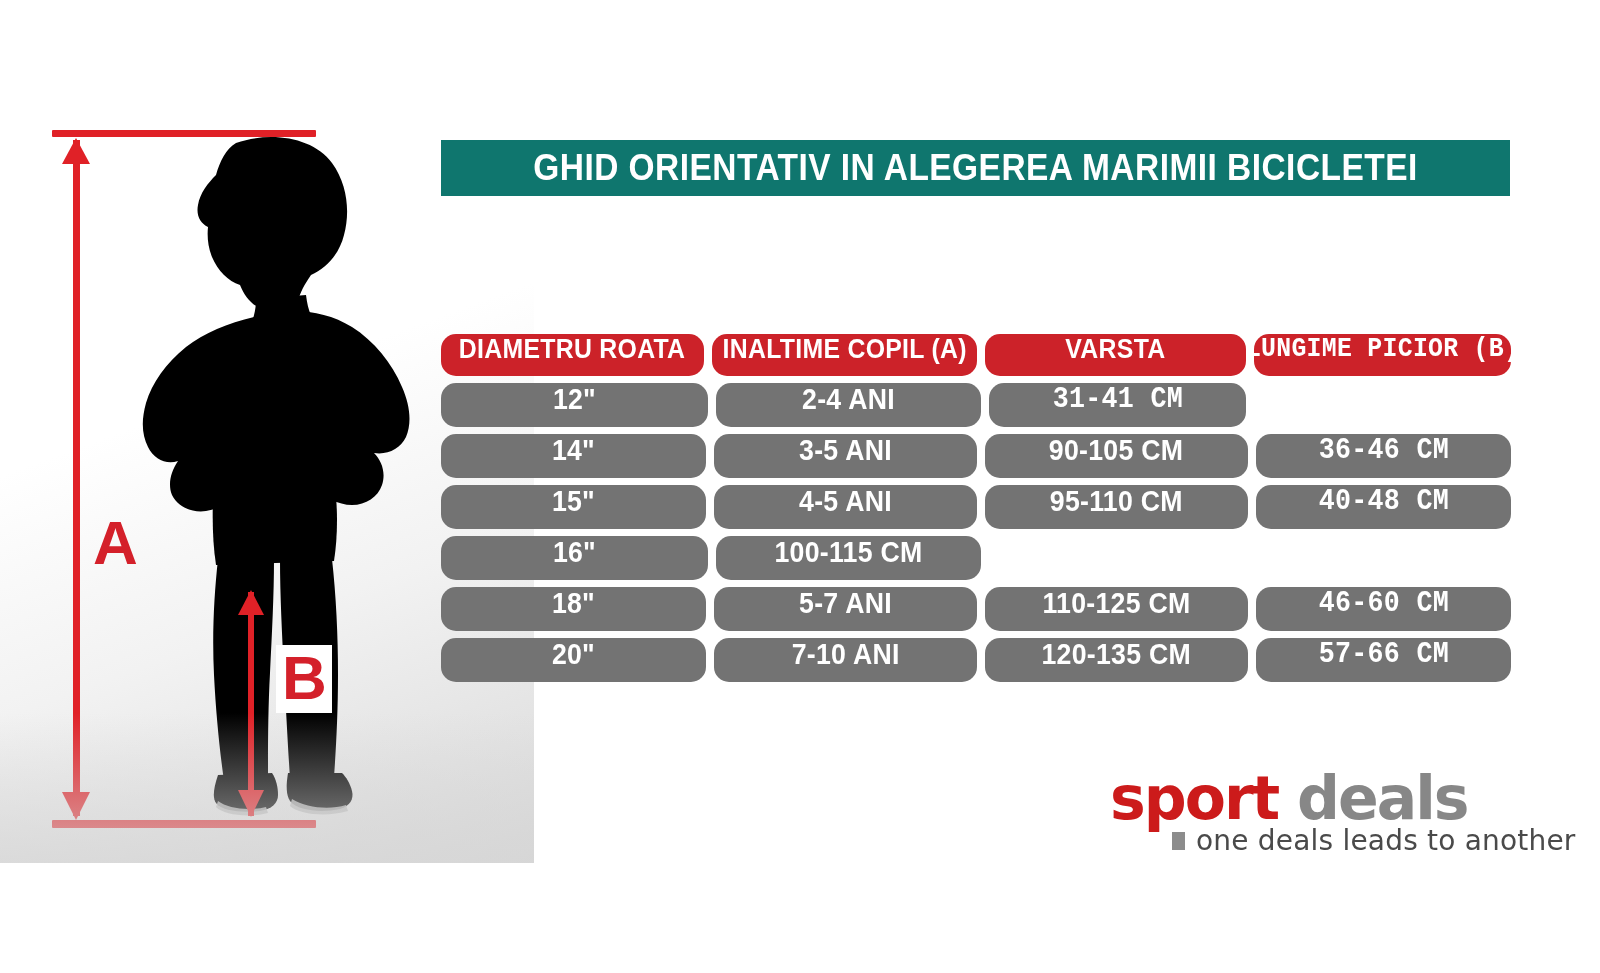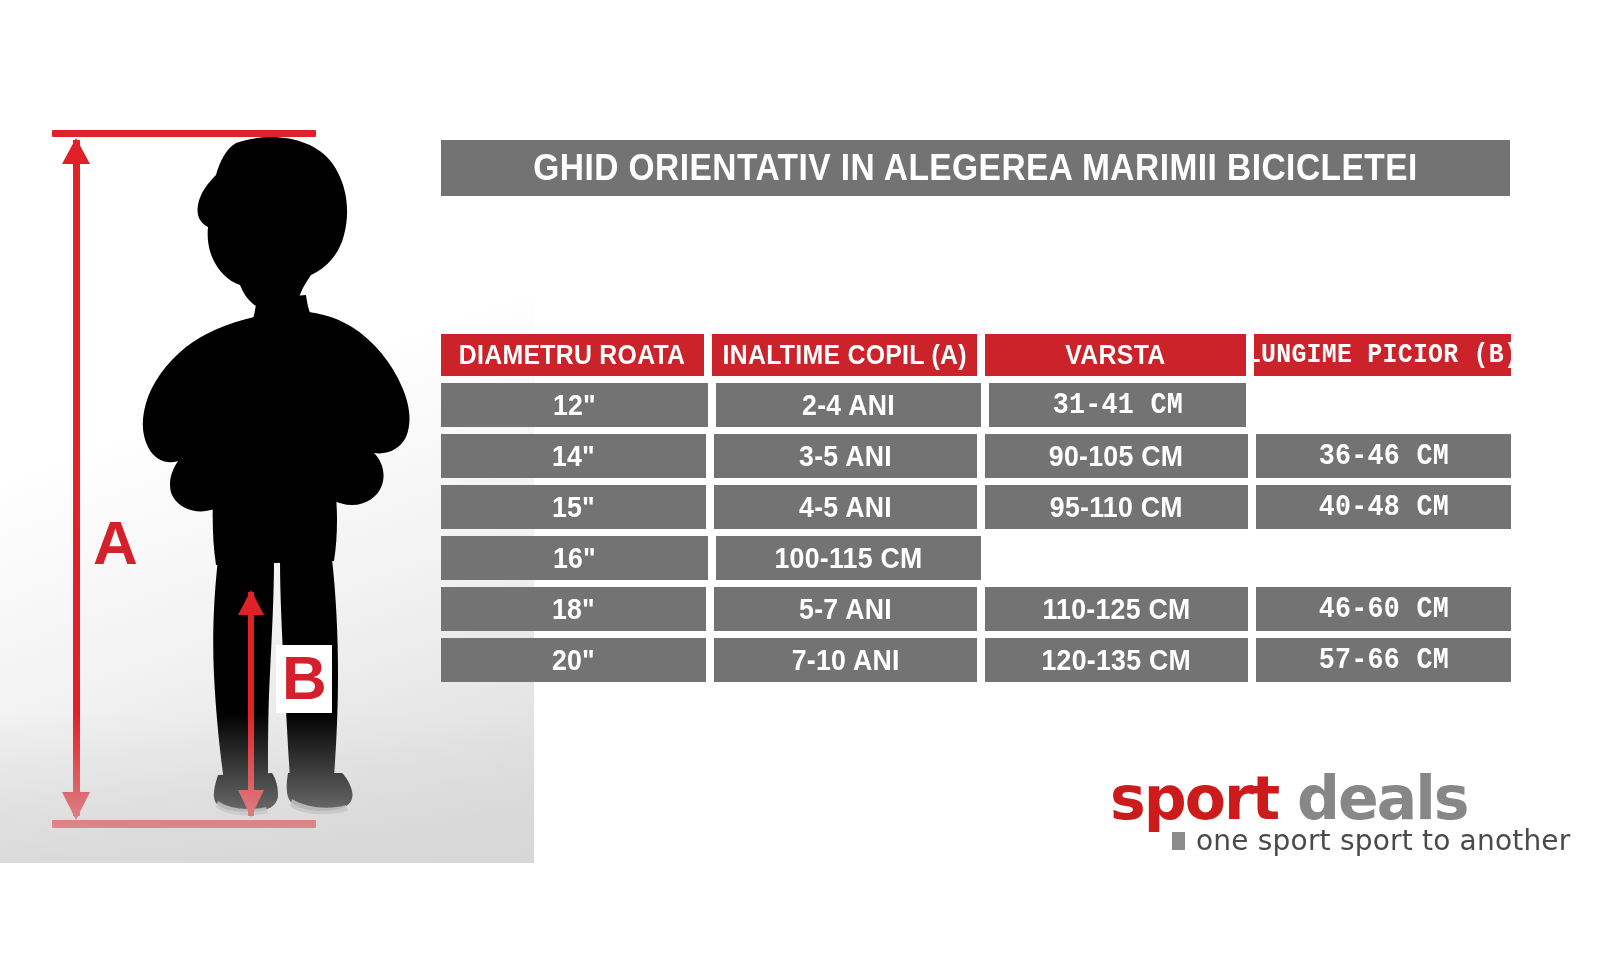--- a/index.html
+++ b/index.html
@@ -121,21 +121,21 @@
     padding: 2px 6px 4px 6px;
   }
 
   
   #title-banner {
     position: absolute;
     left: 441px;
     top: 140px;
     width: 1069px;
     height: 56px;
-    background: #737373;
+    background: #0f766e;
     display: flex;
     align-items: center;
     justify-content: center;
   }
   #title-text {
     color: #ffffff;
     font-family: "Liberation Sans Narrow", "Liberation Sans", sans-serif;
     font-weight: bold;
     font-size: 36px;
     letter-spacing: 0.5px;
@@ -151,30 +151,30 @@
     width: 1070px;
   }
   .table-row {
     display: flex;
     gap: 8px;
     margin-bottom: 7px;
   }
   .cell {
     height: 44px;
     display: flex;
-    align-items: center;
     justify-content: center;
     color: #ffffff;
     font-family: "Liberation Sans Narrow", "Liberation Sans", sans-serif;
     font-weight: bold;
     font-size: 29px;
     letter-spacing: 0.3px;
     white-space: nowrap;
     transform-origin: center;
     box-sizing: border-box;
+    border-radius: 15px;
   }
   .cell span { display:inline-block; transform: scaleX(0.92); }
   .header-row .cell {
     background: #cc2229;
     height: 42px;
     font-size: 27px;
   }
   .data-row .cell {
     background: #737373;
   }
@@ -424,16 +424,16 @@
       <div class="cell col-3">
           <span>57-66 CM</span>
         </div>
     </div>
 
   </div>
 
   <div id="logo">
     <div id="logo-wordmark"><span id="logo-sport">sport</span><span id="logo-deals"> deals</span></div>
     <div id="logo-bullet"></div>
-    <div id="logo-tagline">one sport sport to another</div>
+    <div id="logo-tagline">one deals leads to another</div>
   </div>
 
 </div>
 
 </body></html>

